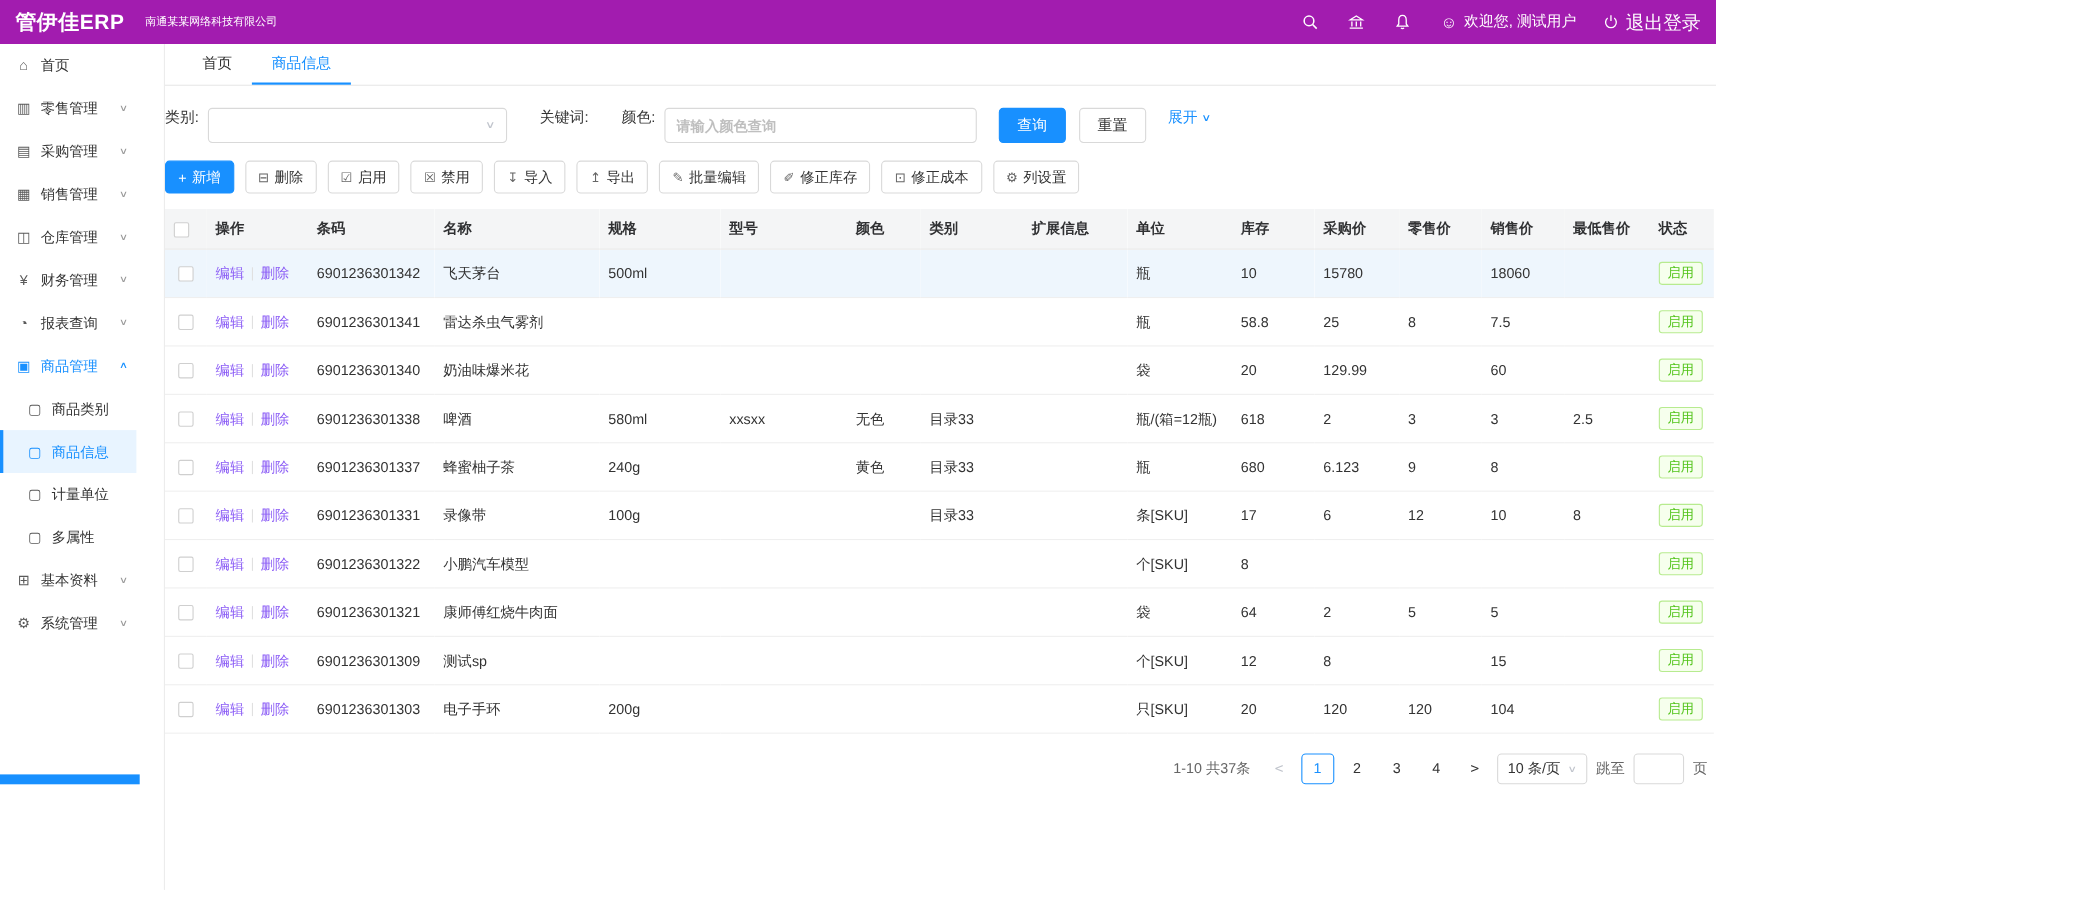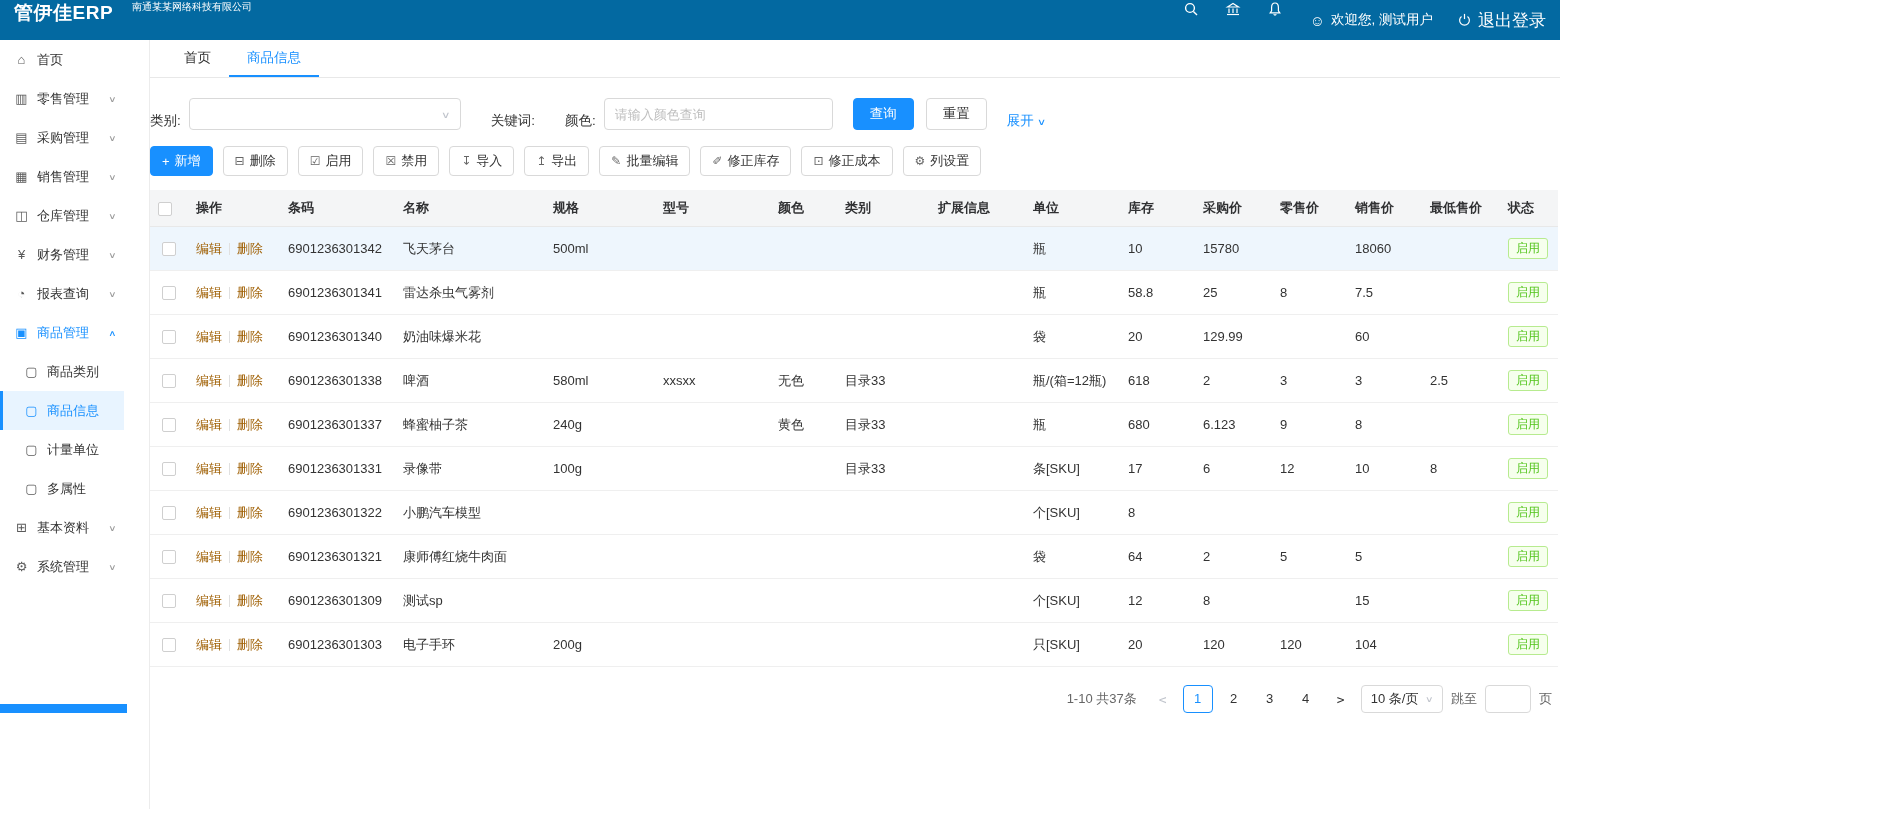--- a/index.html
+++ b/index.html
@@ -6,21 +6,21 @@
   html,body { margin:0; padding:0; }
   body {
     width:1898px; height:817px; overflow:hidden; position:relative;
     background:#fff; color:#333;
     font-family:"Liberation Sans","DejaVu Sans",sans-serif; font-size:14px;
   }
   .app { width:1560px; position:relative; }
 
   
   .topbar {
-    height:40px; background:#0369a1; display:flex; 
+    height:40px; background:#a21caf; display:flex; align-items:center;
     padding:0 14px; color:#fff;
   }
   .logo { font-size:19px; font-weight:bold; letter-spacing:0.5px; width:118px; cursor:pointer; }
   .company { font-size:10px; }
   .topbar .spacer { flex:1; }
   .hicon { width:18px; height:18px; margin-left:24px; cursor:pointer; display:inline-flex; align-items:center; justify-content:center; }
   .hicon svg { width:16px; height:16px; display:block; }
   .welcome { margin-left:26px; display:flex; align-items:center; gap:6px; cursor:pointer; font-size:13.5px; }
   .logout  { margin-left:24px; display:flex; align-items:center; gap:6px; cursor:pointer; font-size:17px; }
   .smile-glyph { font-size:15px; line-height:1; }
@@ -48,34 +48,34 @@
 
   
   .main { margin-left:150px; width:1410px; }
   .tabbar { height:38px; border-bottom:1px solid #e8e8e8; display:flex; align-items:stretch; padding-left:16px; }
   .tab { padding:0 18px; display:flex; align-items:center; font-size:13.5px; color:#333; cursor:pointer; border-bottom:2px solid transparent; }
   .tab[data-active="true"] { color:#1890ff; border-bottom-color:#1890ff; }
 
   .content { padding:0 2px 0 0; }
 
   
-  .filterbar { display:flex; align-items:flex-end; margin:20px 0 16px 0; }
+  .filterbar { display:flex; align-items:flex-start; margin:20px 0 16px 0; }
   .flabel { font-size:13.5px; color:#333; margin-right:8px; white-space:nowrap; }
   .fselect {
     width:272px; height:32px; border:1px solid #d9d9d9; border-radius:4px; background:#fff;
     display:flex; align-items:center; justify-content:flex-end; padding:0 10px; cursor:pointer;
   }
   .fselect .sel-chevron { color:#c0c4cc; font-size:10px; transform:scale(1.3,0.9); }
   .finput {
     height:32px; border:1px solid #d9d9d9; border-radius:4px; padding:0 10px; font-size:13px;
     font-family:inherit; color:#333; outline:none;
   }
   .finput::placeholder { color:#bfbfbf; }
   .kw-input { width:272px; }
-  .color-input { width:229px; }
+  .color-input { width:284px;font-weight:bold; }
   .gap30 { width:30px; } .gap22 { width:22px; }
   .btn {
     height:32px; padding:0 16px; border-radius:4px; border:1px solid #d9d9d9; background:#fff;
     font-size:13.5px; font-family:inherit; color:#333; cursor:pointer; white-space:nowrap;
   }
   .btn-primary { background:#1890ff; border-color:#1890ff; color:#fff; }
   .search-btn { margin-left:20px; }
   .reset-btn { margin-left:12px; }
   .expand-link { margin-left:20px; color:#1890ff; cursor:pointer; font-size:13.5px; display:flex; align-items:center; gap:4px; }
   .expand-link .sel-chevron { font-size:10px; transform:scale(1.25,0.9); }
@@ -100,21 +100,21 @@
   .grid td {
     padding:11px 8px; border-bottom:1px solid #efefef; color:#333;
     white-space:nowrap; overflow:hidden; text-overflow:ellipsis;
   }
   .grid tr[data-hl="true"] td { background:#eef6fd; }
   .c-check { text-align:center; }
   .checkbox {
     display:inline-block; width:14px; height:14px; border:1px solid #cfcfcf; border-radius:2px;
     background:#fff; vertical-align:middle; cursor:pointer;
   }
-  .link { color:#a16207; cursor:pointer; text-decoration:none; }
+  .link { color:#8b5cf6; cursor:pointer; text-decoration:none; }
   .vsep { display:inline-block; width:1px; height:12px; background:#e0e0e0; margin:0 7px; vertical-align:middle; }
   .tag {
     display:inline-block; padding:1px 7px; font-size:12px; line-height:17px;
     color:#52c41a; background:#f6ffed; border:1px solid #b7eb8f; border-radius:3px;
   }
 
   
   .pagination {
     display:flex; align-items:center; justify-content:flex-end; gap:8px;
     margin:18px 6px 0 0; font-size:13px; color:#666;

